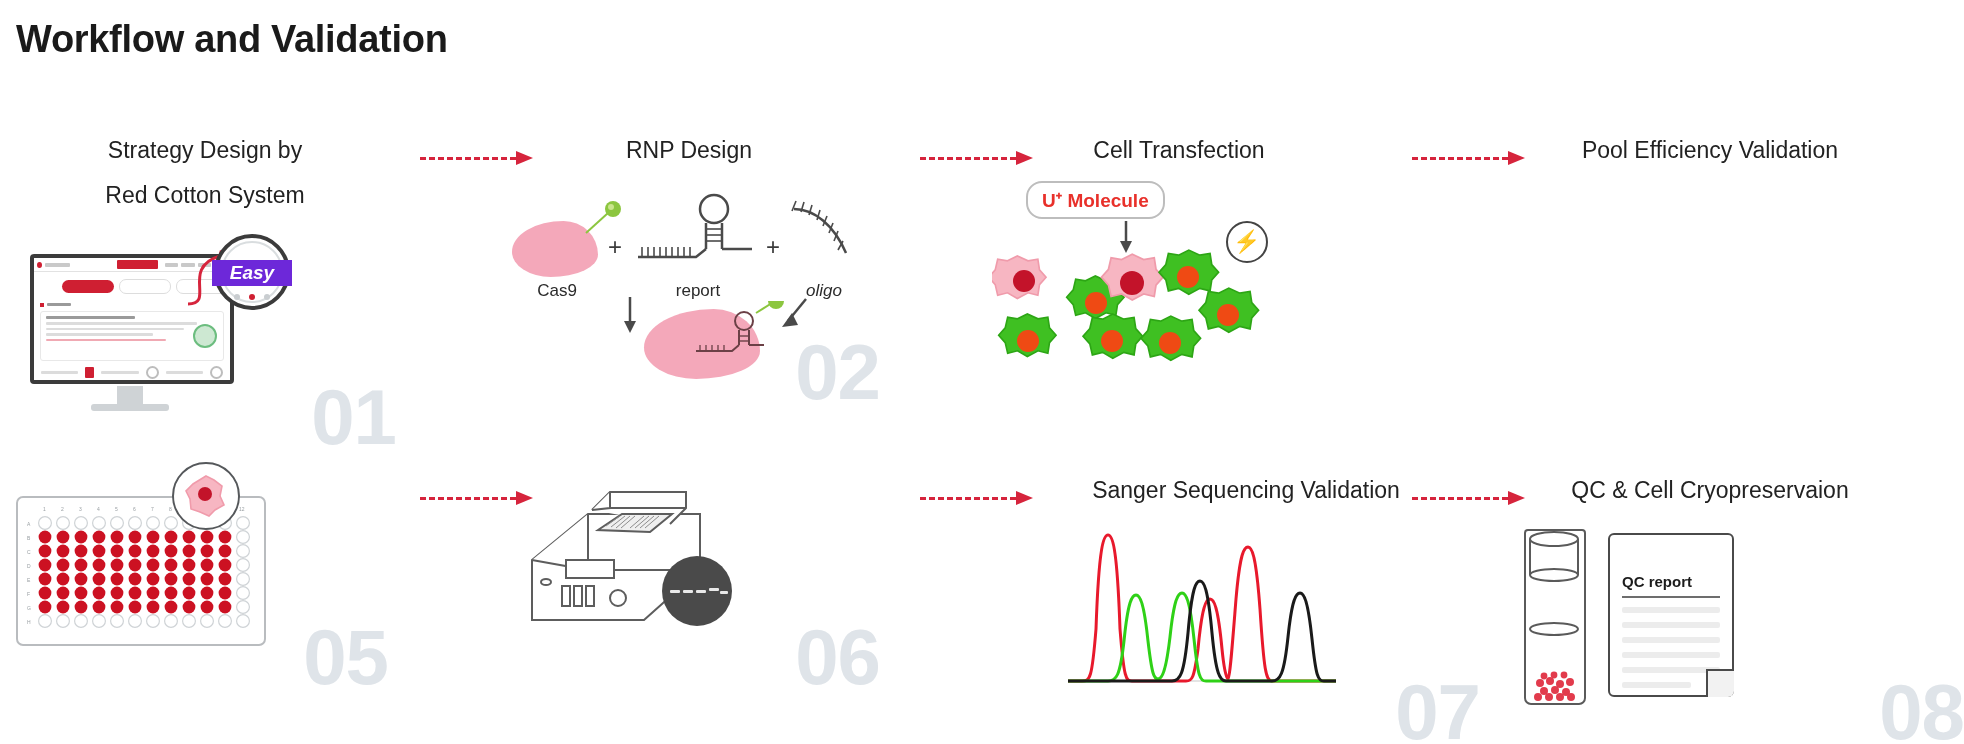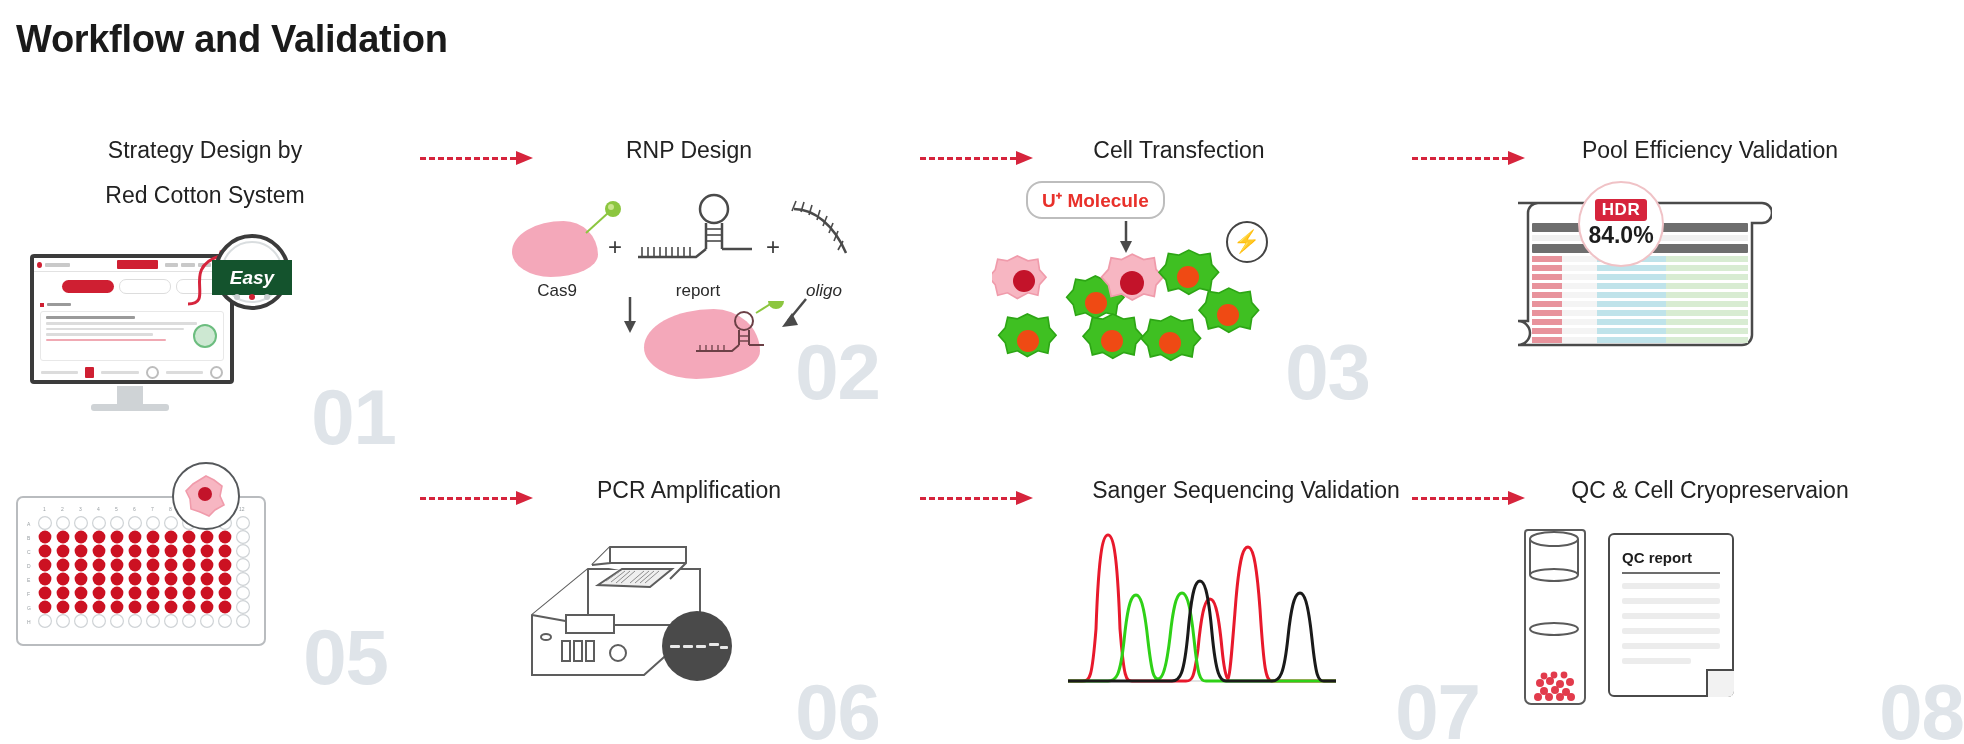--- a/index.html
+++ b/index.html
@@ -155,22 +155,22 @@
   }
   .easy-ring {
     position: absolute; inset: 0; border-radius: 50%;
     border: 4px solid #3b3b3b; background: #fff;
   }
   .easy-ring2 {
     position: absolute; inset: 7px; border-radius: 50%;
     border: 2px solid #d9dddf;
   }
   .easy-band {
-    position: absolute; left: -2px; right: -2px; top: 26px; height: 35px;
-    background: #14532d;
+    position: absolute; left: -2px; right: -2px; top: 26px; height: 26px;
+    background: #6d28d9;
     display: flex; align-items: center; justify-content: center;
     color: #fff; font-size: 19px; font-weight: bold; font-style: italic;
   }
   .easy-dots {
     position: absolute; bottom: 10px; left: 0; right: 0;
     display: flex; justify-content: center; gap: 9px;
   }
   .easy-dots i { width: 6px; height: 6px; border-radius: 50%; background: #c9cdd0; display: block; }
   .easy-dots i.red { background: #cf1f32; }
 
@@ -239,21 +239,21 @@
     position: absolute; height: 3px; background: #e9e9e9; border-radius: 1px;
   }
 
   
   .qc-doc {
     position: absolute; left: 118px; top: 18px;
     width: 126px; height: 164px; background: #fff;
     border: 2px solid #4a4a4a; border-radius: 6px;
     padding: 14px 12px; box-sizing: border-box;
   }
-  .qc-title { font-size: 15px; font-weight: bold; color: #1c1c1c; }
+  .qc-title { font-size: 15px; font-weight: bold; color: #1c1c1c; margin-top: 24px; }
   .qc-rule { height: 2px; background: #6d6d6d; margin: 6px 0 9px 0; }
   .qc-line { height: 6px; background: #ececec; border-radius: 2px; margin-bottom: 9px; }
   .qc-fold {
     position: absolute; right: -2px; bottom: -2px;
     width: 26px; height: 26px;
     background: #f2f2f2;
     border-left: 2px solid #4a4a4a; border-top: 2px solid #4a4a4a;
     border-bottom-right-radius: 6px;
   }
   .vial {
@@ -476,58 +476,32 @@
           <g transform="translate(80,62)">
             <path d="M36,12 l12,-6 l13,6 l12,-2 l2,13 l8,9 l-8,9 l-2,13 l-12,-3 l-13,7 l-12,-7 l-12,3 l-3,-13 l-8,-9 l8,-9 l3,-13 z" fill="#3fc022" stroke="#2da615" stroke-width="2" transform="scale(0.85)"></path>
             <circle cx="40" cy="32" r="11" fill="#ef4a14"></circle>
           </g>
           <g transform="translate(138,64)">
             <path d="M36,12 l12,-6 l13,6 l12,-2 l2,13 l8,9 l-8,9 l-2,13 l-12,-3 l-13,7 l-12,-7 l-12,3 l-3,-13 l-8,-9 l8,-9 l3,-13 z" fill="#3fc022" stroke="#2da615" stroke-width="2" transform="scale(0.85)"></path>
             <circle cx="40" cy="32" r="11" fill="#ef4a14"></circle>
           </g>
         </svg>
 
-        <div class="step-num">03</div>
       </div>
     </div>
 
     <div class="arrow" style="left:1412px;">
       <span class="shaft"></span>
       <span class="head"></span>
     </div>
 
     <div class="step wide" style="left:1490px;width:440px;">
       <div class="step-label">Pool Efficiency Validation</div>
       <div class="art-wrap">
 
-        <div class="art report">
-          <svg width="272" height="152">
-            <path d="M18,6 h244 a10,10 0 0 1 0,20 h-10 v112 a10,10 0 0 1 -10,10 h-224 a12,12 0 0 0 0,-24 h10 v-108 a10,10 0 0 1 10,-10 z" fill="#ffffff" stroke="#4a4a4a" stroke-width="2.5"></path>
-          </svg>
-          
-          <div style="position:absolute;left:32px;top:26px;width:216px;">
-            <div style="height:9px;background:#6e6e6e;border-radius:1px;margin-bottom:3px;"></div>
-            <div style="height:6px;background:#f0f0f0;margin-bottom:3px;"></div>
-            <div style="height:9px;background:#6e6e6e;border-radius:1px;margin-bottom:3px;"></div>
-            <div style="height:6px;background:linear-gradient(90deg,#e8939c 0 14%,#f4f4f4 14% 30%,#bfe3ea 30% 62%,#d8ecd2 62% 100%);margin-bottom:3px;"></div>
-            <div style="height:6px;background:linear-gradient(90deg,#e8939c 0 14%,#f4f4f4 14% 30%,#bfe3ea 30% 62%,#d8ecd2 62% 100%);margin-bottom:3px;"></div>
-            <div style="height:6px;background:linear-gradient(90deg,#e8939c 0 14%,#f4f4f4 14% 30%,#bfe3ea 30% 62%,#d8ecd2 62% 100%);margin-bottom:3px;"></div>
-            <div style="height:6px;background:linear-gradient(90deg,#e8939c 0 14%,#f4f4f4 14% 30%,#bfe3ea 30% 62%,#d8ecd2 62% 100%);margin-bottom:3px;"></div>
-            <div style="height:6px;background:linear-gradient(90deg,#e8939c 0 14%,#f4f4f4 14% 30%,#bfe3ea 30% 62%,#d8ecd2 62% 100%);margin-bottom:3px;"></div>
-            <div style="height:6px;background:linear-gradient(90deg,#e8939c 0 14%,#f4f4f4 14% 30%,#bfe3ea 30% 62%,#d8ecd2 62% 100%);margin-bottom:3px;"></div>
-            <div style="height:6px;background:linear-gradient(90deg,#e8939c 0 14%,#f4f4f4 14% 30%,#bfe3ea 30% 62%,#d8ecd2 62% 100%);margin-bottom:3px;"></div>
-            <div style="height:6px;background:linear-gradient(90deg,#e8939c 0 14%,#f4f4f4 14% 30%,#bfe3ea 30% 62%,#d8ecd2 62% 100%);margin-bottom:3px;"></div>
-            <div style="height:6px;background:linear-gradient(90deg,#e8939c 0 14%,#f4f4f4 14% 30%,#bfe3ea 30% 62%,#d8ecd2 62% 100%);margin-bottom:3px;"></div>
-            <div style="height:6px;background:linear-gradient(90deg,#e8939c 0 14%,#f4f4f4 14% 30%,#bfe3ea 30% 62%,#d8ecd2 62% 100%);"></div>
-          </div>
-          <div class="hdr-badge">
-            <span class="hdr-tag">HDR</span>
-            <span class="hdr-val">84.0%</span>
-          </div>
-        </div>
 
       </div>
     </div>
   </div>
 
   <div class="flow-row">
 
     <div class="step" style="left:0px;">
       <div class="art-wrap">
 
@@ -674,21 +648,20 @@
         <div class="step-num">05</div>
       </div>
     </div>
 
     <div class="arrow" style="left:420px;">
       <span class="shaft"></span>
       <span class="head"></span>
     </div>
 
     <div class="step" style="left:492px;">
-      <div class="step-label">PCR Amplification</div>
       <div class="art-wrap">
 
         <svg class="art" style="left:22px;top:14px;" width="220" height="180">
           <g fill="#ffffff" stroke="#5d5d5d" stroke-width="2">
             <path d="M18,86 L74,40 L186,40 L186,96 L130,146 L18,146 Z"></path>
             <path d="M74,40 L74,96 L18,86"></path>
             <path d="M74,96 L186,96"></path>
             <path d="M78,36 L96,18 L172,18 L172,34 L156,50"></path>
             <path d="M96,18 L96,34 L78,36"></path>
             <path d="M96,34 L172,34"></path>

